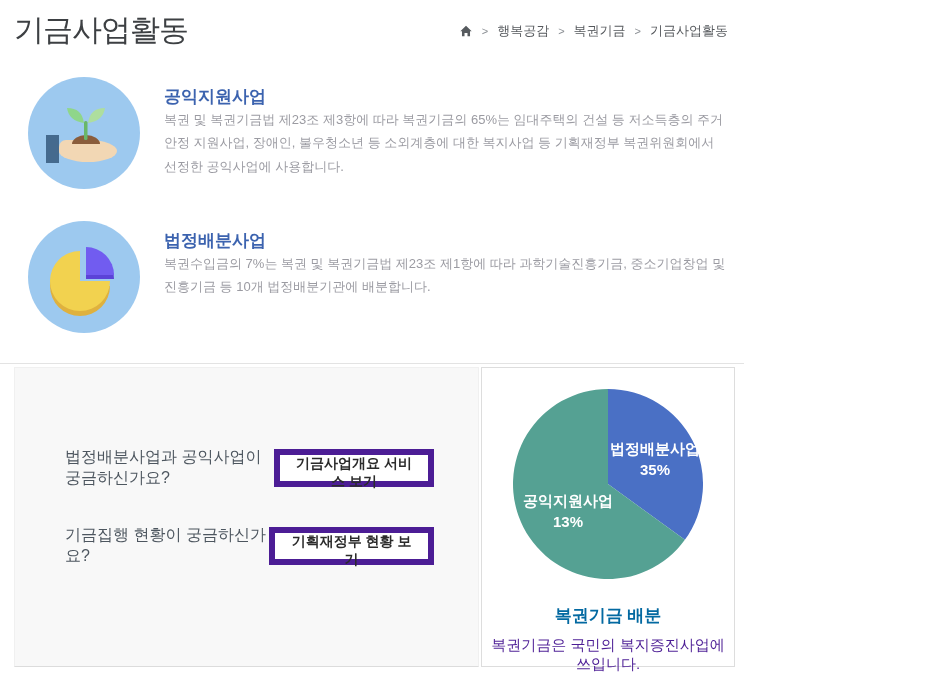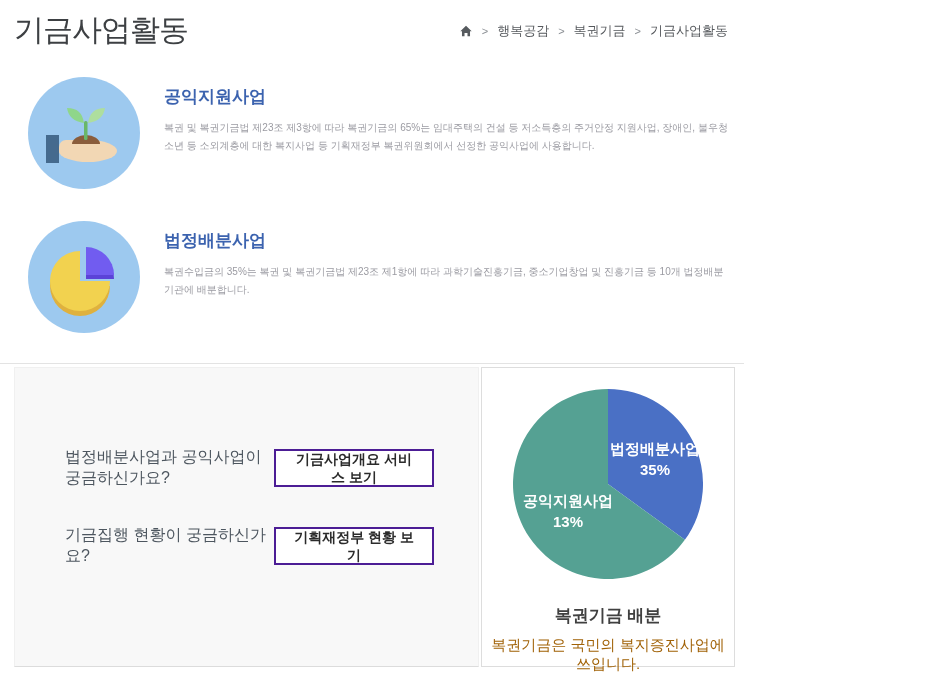--- a/index.html
+++ b/index.html
@@ -19,49 +19,49 @@
 
   
   .section { display:flex; padding:0 14px; }
   .section-1 { margin-top:26px; }
   .section-2 { margin-top:32px; }
   .icon-circle { flex:none; width:112px; height:112px; border-radius:50%;
                  background:#9dc9ef; margin-left:14px;
                  display:flex; align-items:center; justify-content:center; }
   .section-text { margin-left:24px; padding-top:8px; }
   .section-heading { font-size:17px; font-weight:bold; color:#3c63af; }
-  .section-body { margin-top:11px; font-size:10px; line-height:1.8; color:#9b9ba2;
+  .section-body { font-size:13px; line-height:1.8; color:#9b9ba2;
                   max-width:772px; }
 
   
   .divider { border-top:1px solid #e3e3e3; margin-top:30px; }
 
   
   .panels { display:flex; gap:2px; margin-top:3px; padding:0 9px 0 14px; }
   .faq-panel { width:590px; height:300px; background:#f8f8f8;
                border:1px solid #f0f0f0; border-bottom-color:#dcdcdc;
                padding-top:80px; }
   .faq-row { display:flex; align-items:center; justify-content:space-between;
              padding:0 44px 0 50px; height:40px; margin-bottom:38px; }
   .faq-question { font-size:16px; color:#4d565f; }
-  .faq-button { min-width:160px; height:38px; background:#fff; border:2px solid #4c1d95;
+  .faq-button { min-width:160px; height:38px; background:#fff; border:6px solid #4c1d95;
                 font-size:14px; font-weight:bold; color:#2b2b2b; padding:0 16px;
                 cursor:pointer; font-family:inherit; }
 
   .chart-panel { width:322px; height:300px; background:#fff; border:1px solid #ddd;
                  text-align:center; }
   .chart-wrap { position:relative; width:190px; height:190px; margin:21px auto 0; }
   .chart-wrap svg { display:block; width:190px; height:190px; }
   .pie-label { position:absolute; transform:translate(-50%,-50%); color:#fff;
                font-weight:bold; font-size:15px; line-height:1.4; text-align:center;
                white-space:nowrap; pointer-events:none; }
   .pie-label-1 { left:142px; top:70px; }
   .pie-label-2 { left:55px;  top:122px; }
-  .chart-title { margin-top:25px; font-size:17px; font-weight:bold; color:#404040; }
-  .chart-caption { margin-top:9px; font-size:15px; color:#a16207; }
+  .chart-title { margin-top:25px; font-size:17px; font-weight:bold; color:#0369a1; }
+  .chart-caption { margin-top:9px; font-size:15px; color:#4c1d95; }
 </style>
 </head>
 <body>
 
 <div class="page">
 
   <div class="header">
     <h1 class="page-title">기금사업활동</h1>
     <div class="breadcrumb">
       <span class="home-icon">
@@ -100,21 +100,21 @@
     <div class="icon-circle">
       <svg width="96" height="96" viewBox="0 0 96 96">
         <path d="M44 57 L44 27 A30 30 0 1 0 74 57 Z" fill="#dfb13e"></path>
         <path d="M44 52 L44 22 A30 30 0 1 0 74 52 Z" fill="#f2d24f"></path>
         <path d="M50 50 L50 22 A28 28 0 0 1 78 50 Z" fill="#5b43d8"></path>
         <path d="M50 46 L50 18 A28 28 0 0 1 78 46 Z" fill="#715cf0"></path>
       </svg>
     </div>
     <div class="section-text">
       <div class="section-heading">법정배분사업</div>
-      <div class="section-body">복권수입금의 35%는 복권 및 복권기금법 제23조 제1항에 따라 과학기술진흥기금, 중소기업창업 및 진흥기금 등 10개 법정배분기관에 배분합니다.</div>
+      <div class="section-body">복권수입금의 7%는 복권 및 복권기금법 제23조 제1항에 따라 과학기술진흥기금, 중소기업창업 및 진흥기금 등 10개 법정배분기관에 배분합니다.</div>
     </div>
   </div>
 
   <div class="divider"></div>
 
   <div class="panels">
 
     <div class="faq-panel">
       <div class="faq-row">
         <span class="faq-question">법정배분사업과 공익사업이 궁금하신가요?</span>

